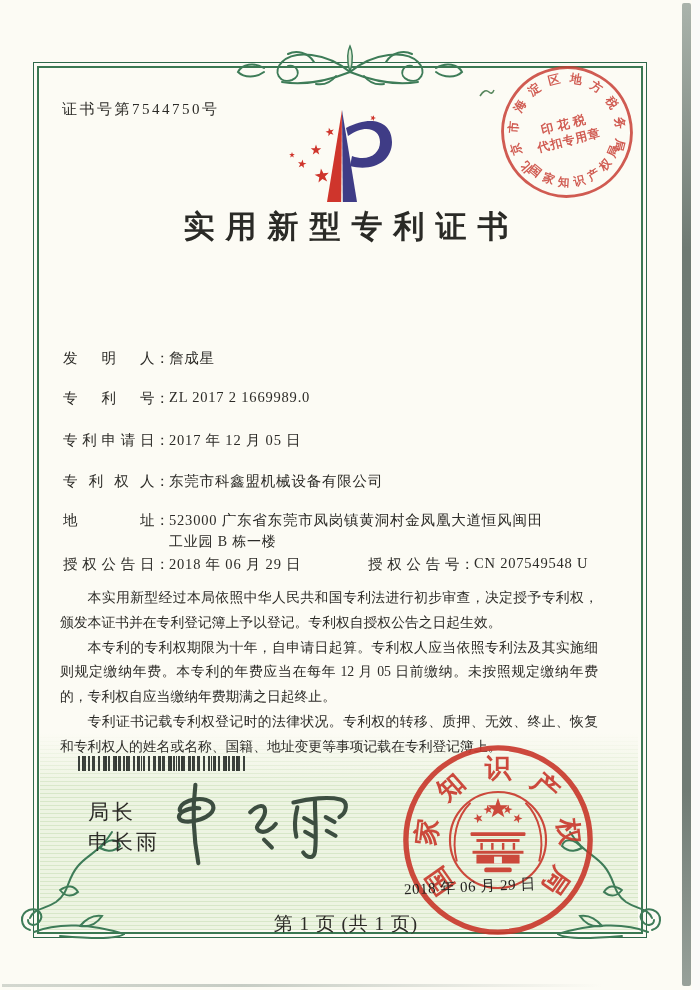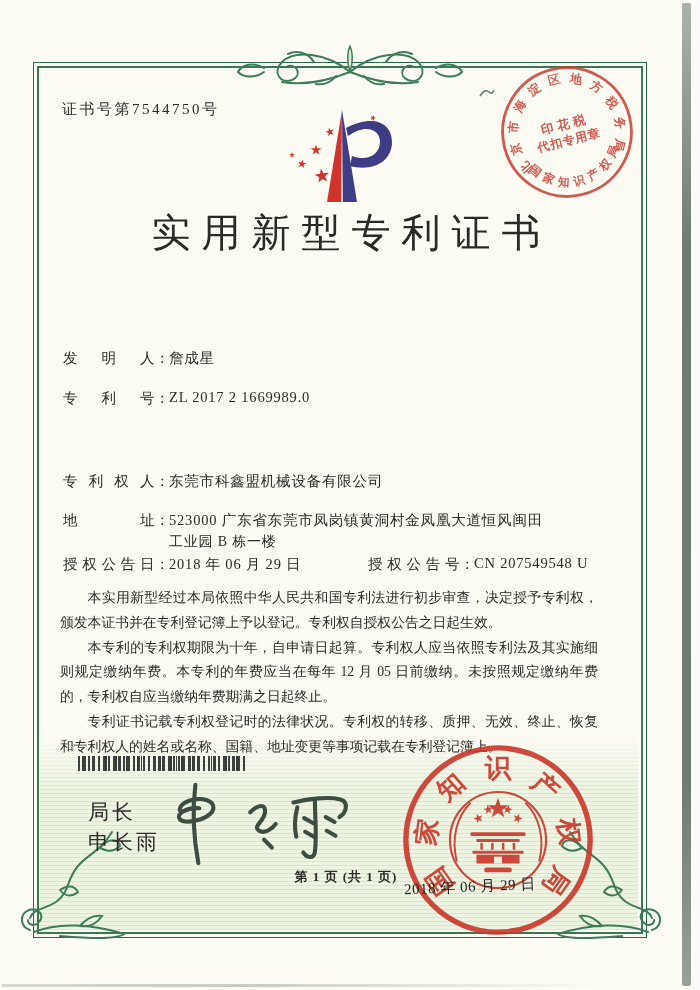--- a/index.html
+++ b/index.html
@@ -14,21 +14,21 @@
   .frame-outer{position:absolute;left:33px;top:62px;width:612px;height:874px;border:1.5px solid #2e684a;}
   .frame-inner{position:absolute;left:3px;top:3px;right:3px;bottom:3px;border:2.5px solid #3a7852;}
 
   .guilloche{position:absolute;left:40px;top:733px;width:598px;height:197px;
         background:repeating-linear-gradient(0deg,#d7e7c8 0 1px,#edf4e2 1px 4px);}
   .guilloche-fade{position:absolute;left:40px;top:733px;width:598px;height:55px;
         background:linear-gradient(180deg,#fcfbf4 0%,rgba(252,251,244,0) 100%);}
 
   .cert-no{position:absolute;left:62px;top:100px;font-size:15px;letter-spacing:2.5px;}
   .title{position:absolute;left:0;top:206px;width:692px;text-align:center;
-        font-size:39px;font-weight:400;letter-spacing:11px;text-indent:11px;color:#2a2a26;}
+        font-size:31px;font-weight:700;letter-spacing:11px;text-indent:11px;color:#2a2a26;}
 
   .fieldrow{position:absolute;left:63px;font-size:14.5px;white-space:nowrap;}
   .lbl{display:inline-block;width:92px;text-align:justify;text-align-last:justify;letter-spacing:.5px;vertical-align:top;}
   .colon{display:inline-block;width:14px;vertical-align:top;}
   .val{letter-spacing:.8px;}
   .addr2{position:absolute;left:169px;top:533px;font-size:14px;letter-spacing:.8px;}
   .grant2{position:absolute;left:305px;top:0;}
 
   .paras{position:absolute;left:60px;top:586px;width:538px;font-size:13.8px;
         line-height:24.8px;text-align:justify;color:#2c2b27;}
@@ -40,21 +40,21 @@
         repeating-linear-gradient(90deg,transparent 0 4px,#141a16 4px 6px,transparent 6px 11px);}
 
   .official{position:absolute;left:88px;top:797px;font-size:21px;line-height:30px;letter-spacing:3px;z-index:2;}
   .signature{position:absolute;left:166px;top:774px;z-index:2;}
 
   .seal{position:absolute;left:400px;top:742px;z-index:3;opacity:.9;}
   .seal-date{position:absolute;left:404px;top:876px;width:200px;font-size:15px;letter-spacing:.5px;
         color:#232320;transform:rotate(-2.5deg);z-index:4;}
   .tax-stamp{position:absolute;left:495px;top:60px;transform:rotate(-14deg);opacity:.85;z-index:2;}
 
-  .footer{position:absolute;left:0;top:868px;width:692px;text-align:center;font-size:13px;letter-spacing:1px;z-index:2;font-weight:bold;}
+  .footer{position:absolute;left:0;top:911px;width:692px;text-align:center;font-size:19px;letter-spacing:1px;z-index:2;}
 
   .ornament-top{position:absolute;left:218px;top:42px;}
   .ornament-bl{position:absolute;left:16px;top:826px;z-index:2;}
   .ornament-br{position:absolute;left:546px;top:826px;z-index:2;transform:scaleX(-1);}
   .speck{position:absolute;left:478px;top:86px;}
   svg text{font-family:"Liberation Serif","DejaVu Serif",serif;}
 </style>
 </head>
 <body>
 
@@ -165,20 +165,23 @@
 
   
   <div class="title">实用新型专利证书</div>
 
   
   <div class="fieldrow" style="top:349px">
     <span class="lbl">发明人</span><span class="colon">：</span><span class="val">詹成星</span>
   </div>
   <div class="fieldrow" style="top:389px">
     <span class="lbl">专利号</span><span class="colon">：</span><span class="val">ZL 2017 2 1669989.0</span>
+  </div>
+  <div class="fieldrow" style="top:431px">
+    <span class="lbl">专利申请日</span><span class="colon">：</span><span class="val">2017 年 12 月 05 日</span>
   </div>
   <div class="fieldrow" style="top:472px">
     <span class="lbl">专利权人</span><span class="colon">：</span><span class="val">东莞市科鑫盟机械设备有限公司</span>
   </div>
   <div class="fieldrow" style="top:511px">
     <span class="lbl">地址</span><span class="colon">：</span><span class="val">523000 广东省东莞市凤岗镇黄洞村金凤凰大道恒风闽田</span>
   </div>
   <div class="addr2">工业园 B 栋一楼</div>
   <div class="fieldrow" style="top:555px">
     <span class="lbl">授权公告日</span><span class="colon">：</span><span class="val">2018 年 06 月 29 日</span>

